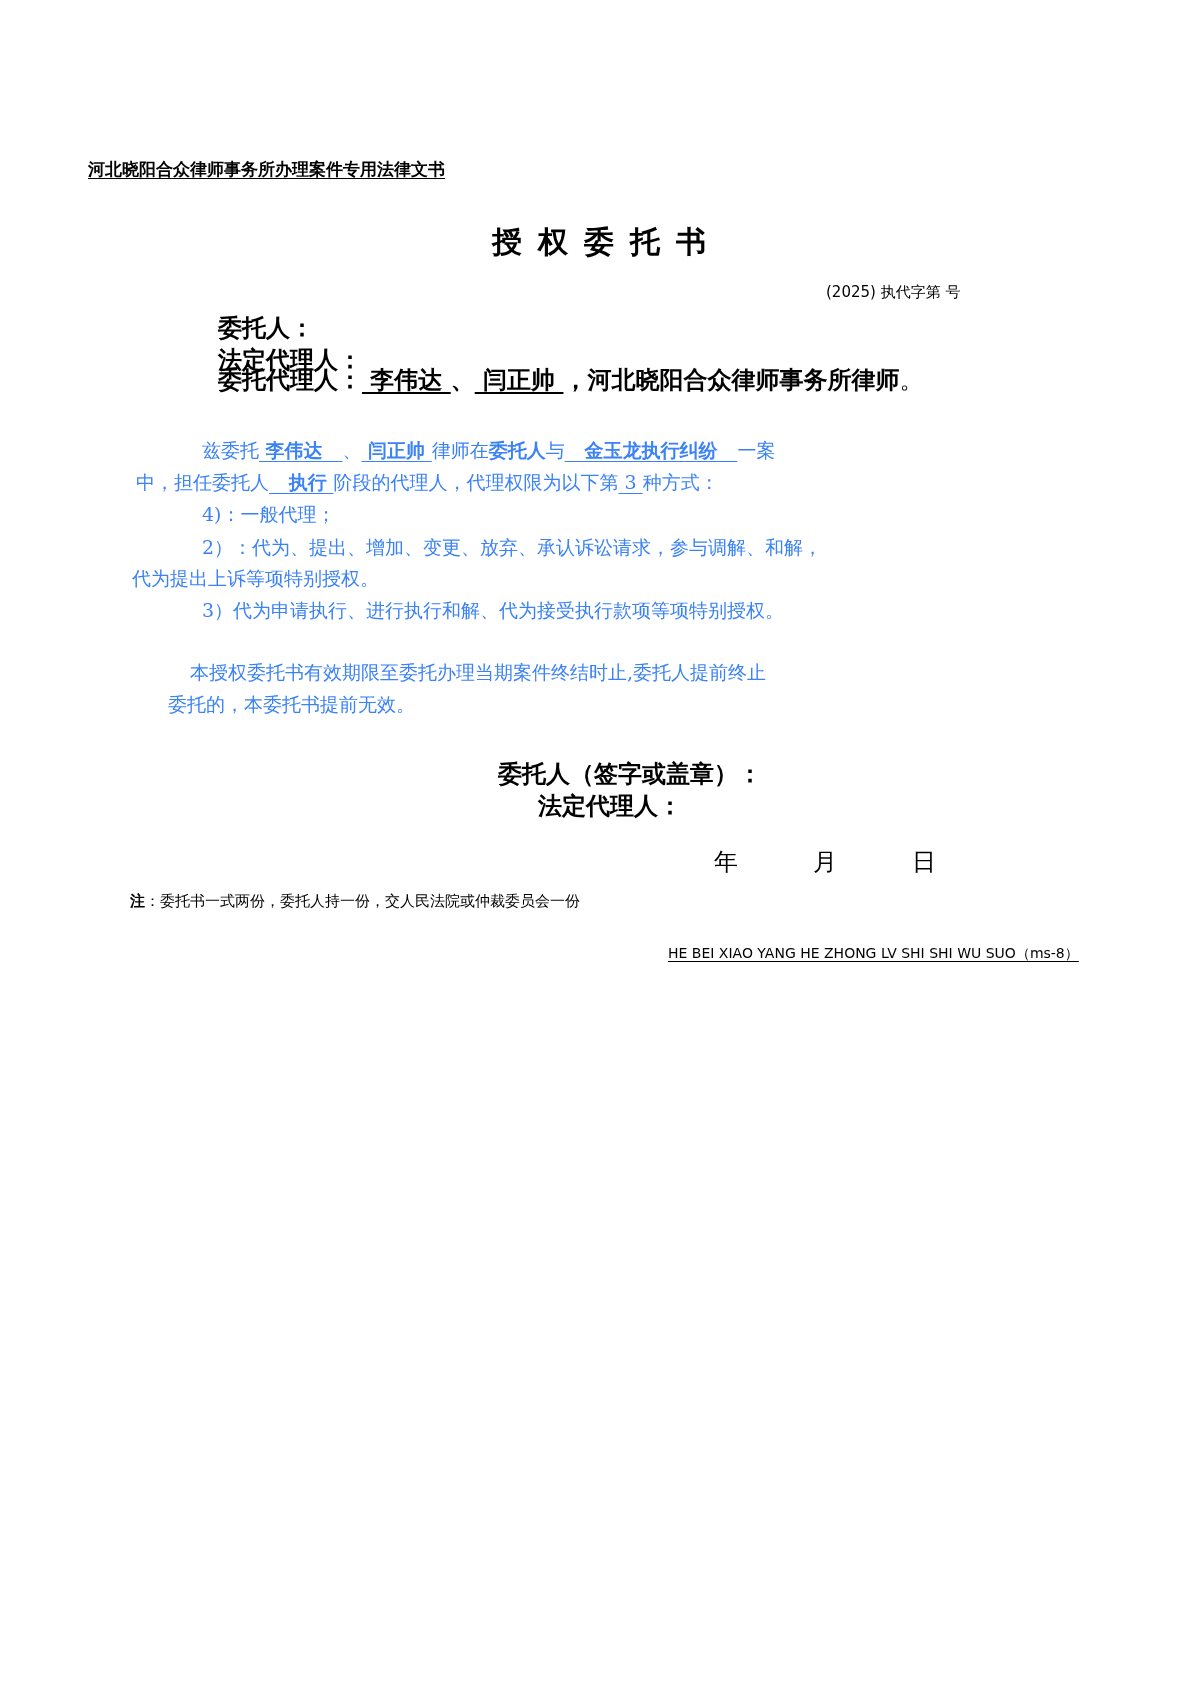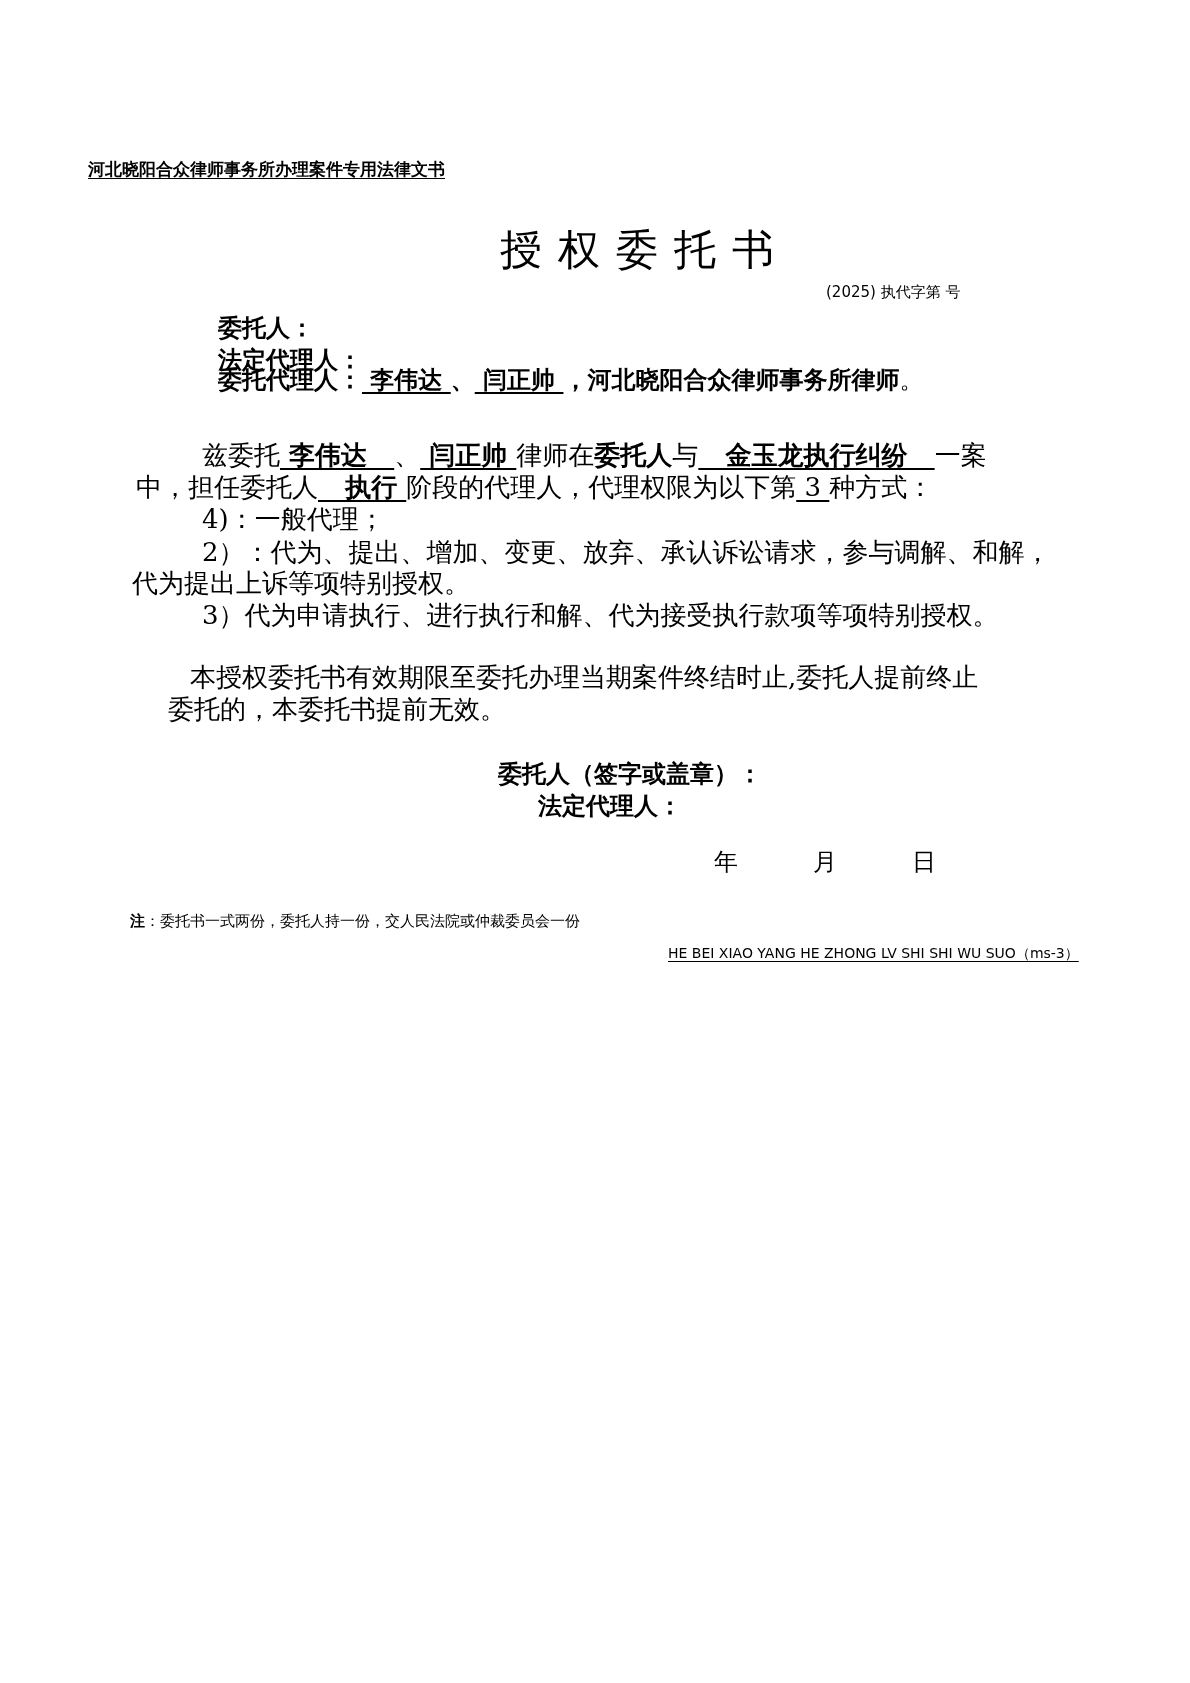--- a/index.html
+++ b/index.html
@@ -21,60 +21,59 @@
       left: 88px; top: 158px;
       font-family: Liberation Serif, serif;
       font-weight: bold;
       font-size: 17px;
       text-decoration: underline;
       text-underline-offset: 3px;
     }
     .doc-title {
       left: 492px; top: 222px;
       font-family: "DejaVu Sans", "Liberation Sans", sans-serif;
-      font-weight: normal;
-      font-size: 42px;
+      font-weight: bold;
+      font-size: 30px;
       letter-spacing: 16px;
-      margin-left: 8px;
     }
     .doc-number {
       left: 826px; top: 283px;
       font-family: "DejaVu Sans", "Liberation Sans", sans-serif;
       font-size: 15px;
     }
     .party-line {
       left: 200px;
       font-family: "DejaVu Sans", "Liberation Sans", sans-serif;
       font-weight: bold;
       font-size: 24px;
       margin-left: 18px;
     }
     .u {
       text-decoration: underline;
       text-underline-offset: 4px;
     }
     .body-text {
-      font-size: 26px;
-      color: #000000;
+      font-size: 19px;
+      color: #3b82f6;
     }
     .bold-sans {
       font-family: "DejaVu Sans", "Liberation Sans", sans-serif;
       font-weight: bold;
     }
     .sign-line {
       font-family: "DejaVu Sans", "Liberation Sans", sans-serif;
       font-weight: bold;
       font-size: 24px;
     }
     .date-line {
       top: 846px;
       font-size: 24px;
     }
     .note {
-      left: 130px; top: 912px;
+      left: 130px; top: 892px;
       font-family: Liberation Sans, sans-serif;
       font-size: 15px;
     }
     .footer-code {
       left: 668px; top: 945px;
       font-family: "DejaVu Sans", "Liberation Sans", sans-serif;
       font-size: 14px;
       text-decoration: underline;
       text-underline-offset: 3px;
     }
@@ -116,15 +115,15 @@
   <div class="abs sign-line" style="left:538px; top:790px;">法定代理人：</div>
 
   <div class="abs date-line" style="left:714px;">年</div>
   <div class="abs date-line" style="left:813px;">月</div>
   <div class="abs date-line" style="left:912px;">日</div>
 
   <div class="abs note">
     <span style="font-weight:bold;">注</span><span>：委托书一式两份，委托人持一份，交人民法院或仲裁委员会一份</span>
   </div>
 
-  <div class="abs footer-code">HE BEI XIAO YANG HE ZHONG LV SHI SHI WU SUO（ms-3）</div>
+  <div class="abs footer-code">HE BEI XIAO YANG HE ZHONG LV SHI SHI WU SUO（ms-8）</div>
 
 </div>
 
 </body></html>

